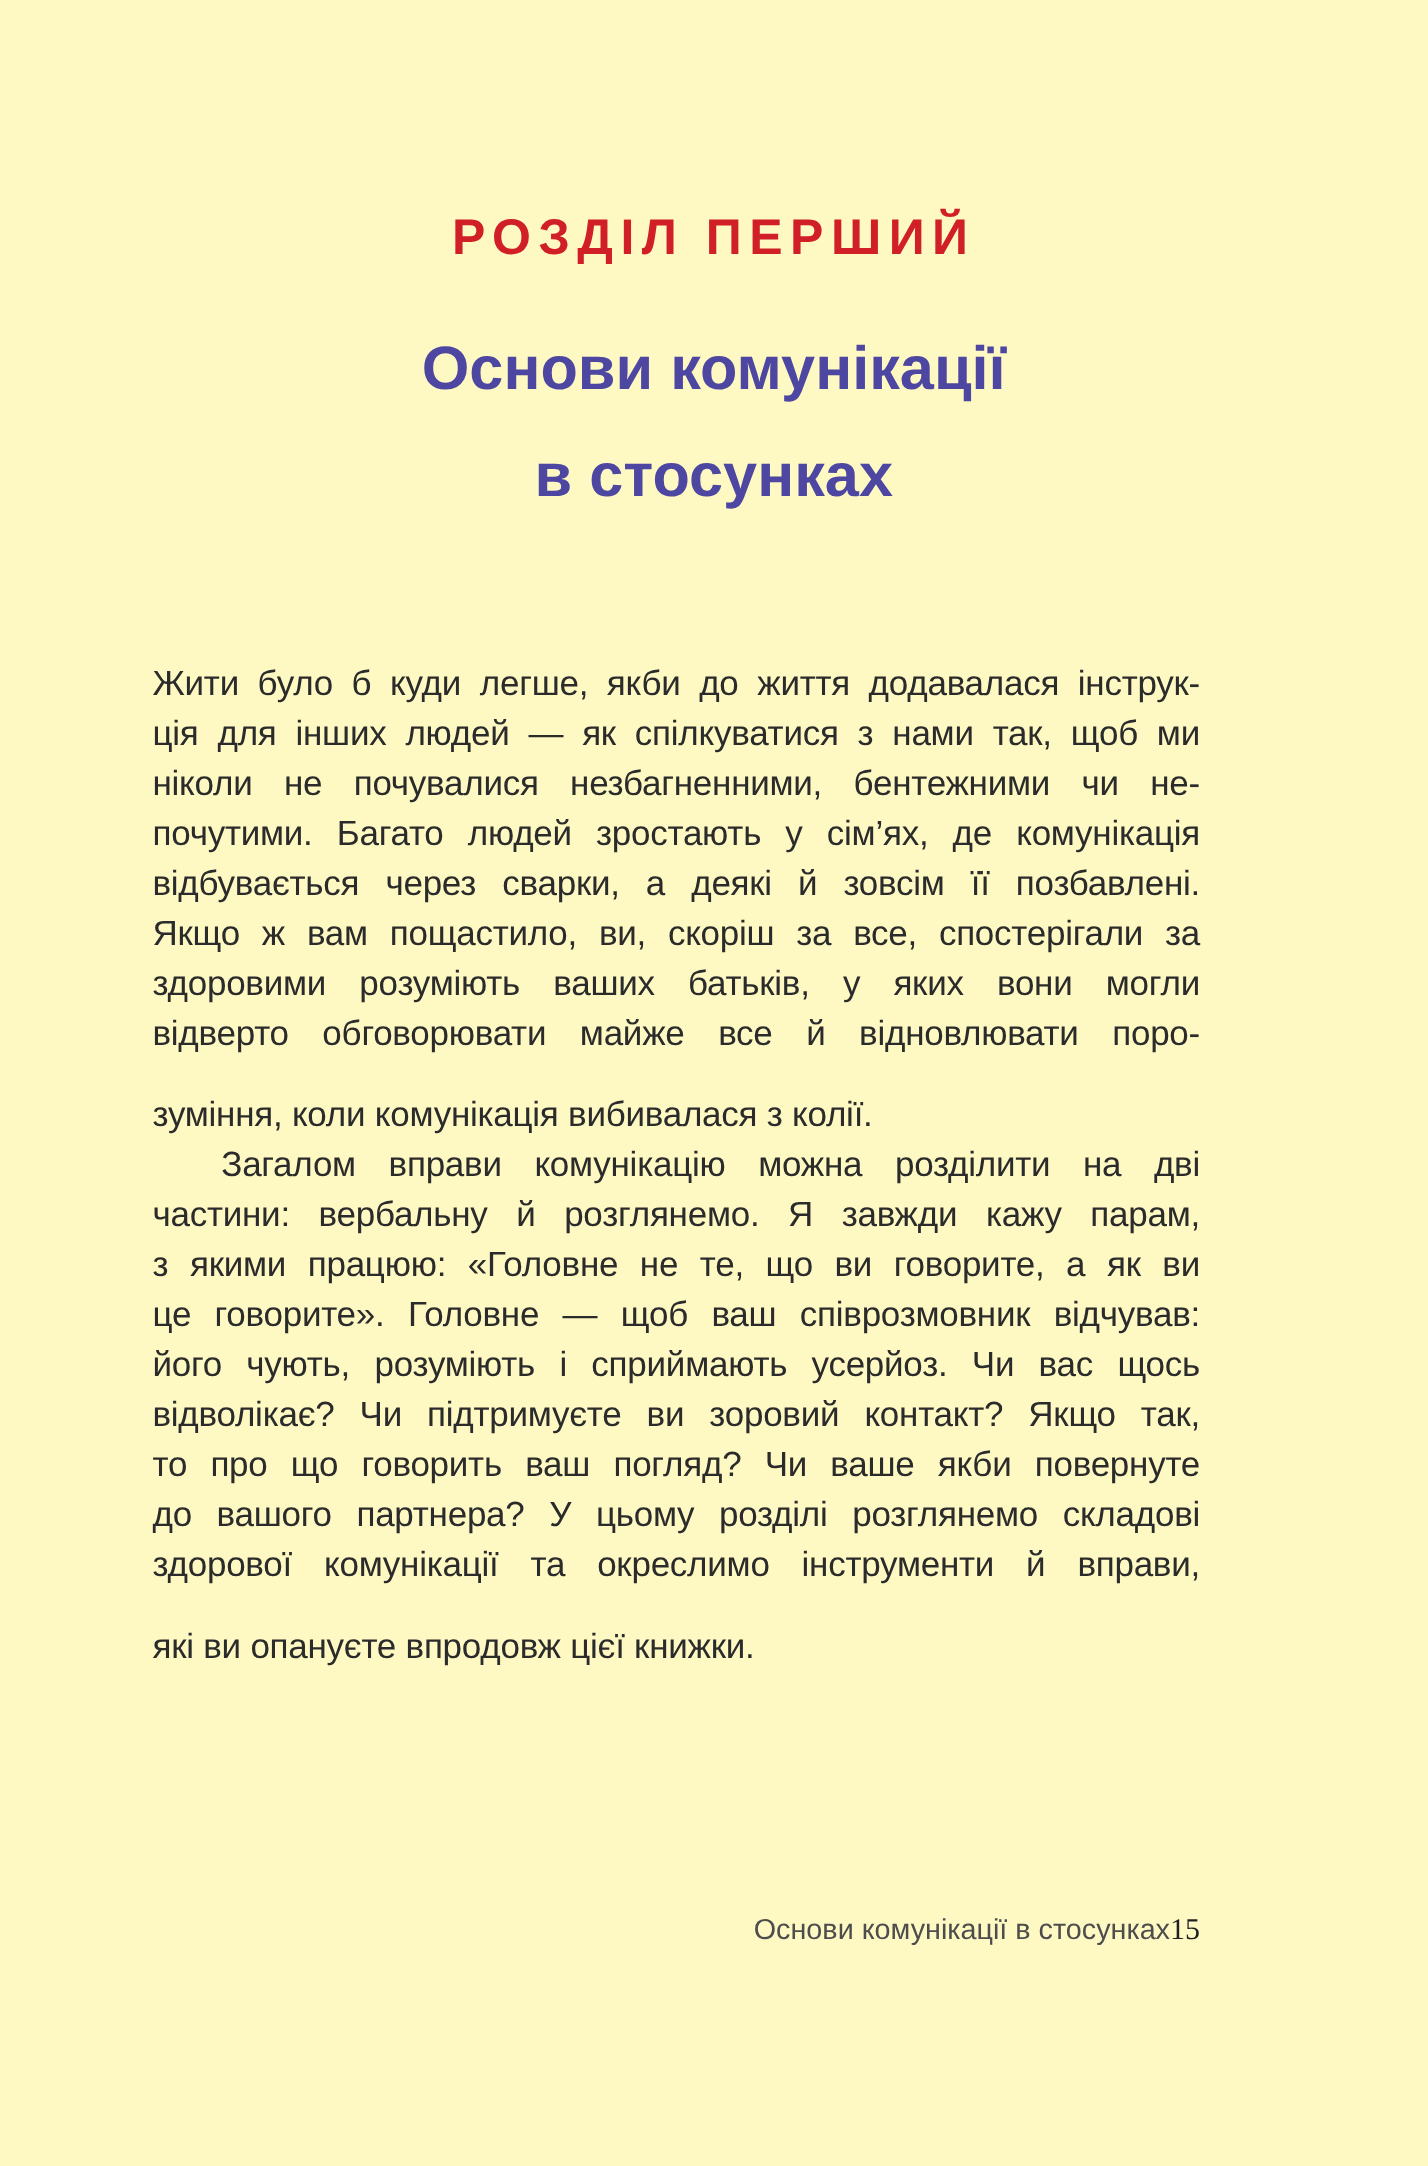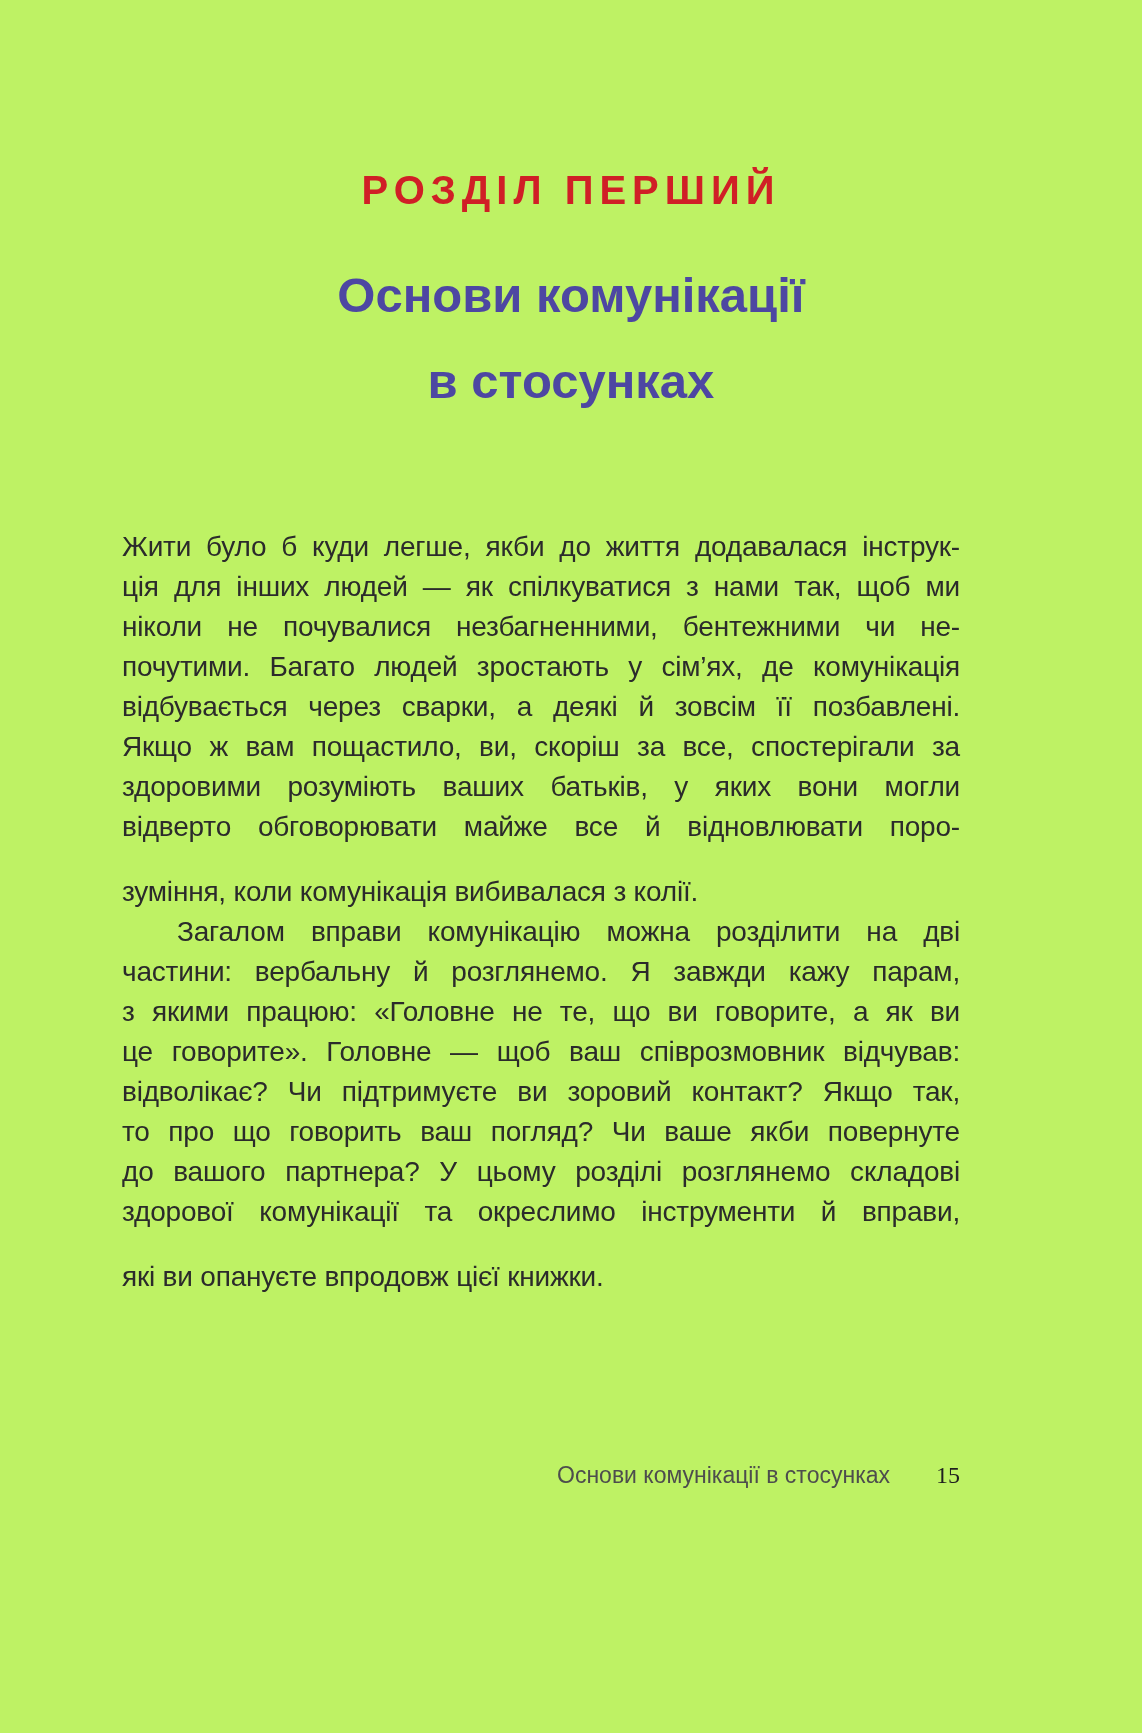--- a/index.html
+++ b/index.html
@@ -7,21 +7,21 @@
     width: 1142px;
     height: 1733px;
     position: relative;
     background: #ffffff;
     font-family: "Liberation Sans", sans-serif;
     overflow: hidden;
   }
   .page {
     position: absolute;
     inset: 0;
-    background: #bef264;
+    background: #fef9c3;
   }
   .kicker {
     position: absolute;
     top: 168px;
     left: 0;
     width: 100%;
     text-align: center;
     font-size: 40px;
     font-weight: 700;
     letter-spacing: 6px;
@@ -54,27 +54,26 @@
   }
   .body-line.para-last {
     text-align-last: left;
     margin-top: 25px;
   }
   .body-line.indented {
     text-indent: 55px;
   }
   .footer {
     position: absolute;
-    top: 1462px;
+    top: 1530px;
     left: 122px;
     width: 838px;
     display: flex;
     justify-content: flex-end;
     align-items: baseline;
-    gap: 46px;
   }
   .footer-running-title {
     font-size: 23px;
     color: #4d4d4d;
   }
   .footer-page-number {
     font-family: "Liberation Serif", serif;
     font-size: 24px;
     color: #1f1f1f;
   }
@@ -101,20 +100,21 @@
         <div class="body-line">Якщо ж вам пощастило, ви, скоріш за все, спостерігали за</div>
         <div class="body-line">здоровими розуміють ваших батьків, у яких вони могли</div>
         <div class="body-line">відверто обговорювати майже все й відновлювати поро-</div>
         <div class="body-line para-last">зуміння, коли комунікація вибивалася з колії.</div>
       </div>
       <div>
         <div class="body-line indented">Загалом вправи комунікацію можна розділити на дві</div>
         <div class="body-line">частини: вербальну й розглянемо. Я завжди кажу парам,</div>
         <div class="body-line">з якими працюю: «Головне не те, що ви говорите, а як ви</div>
         <div class="body-line">це говорите». Головне — щоб ваш співрозмовник відчував:</div>
+        <div class="body-line">його чують, розуміють і сприймають усерйоз. Чи вас щось</div>
         <div class="body-line">відволікає? Чи підтримуєте ви зоровий контакт? Якщо так,</div>
         <div class="body-line">то про що говорить ваш погляд? Чи ваше якби повернуте</div>
         <div class="body-line">до вашого партнера? У цьому розділі розглянемо складові</div>
         <div class="body-line">здорової комунікації та окреслимо інструменти й вправи,</div>
         <div class="body-line para-last">які ви опануєте впродовж цієї книжки.</div>
       </div>
     </div>
 
   <div class="footer">
     <span class="footer-running-title">Основи комунікації в стосунках</span>

